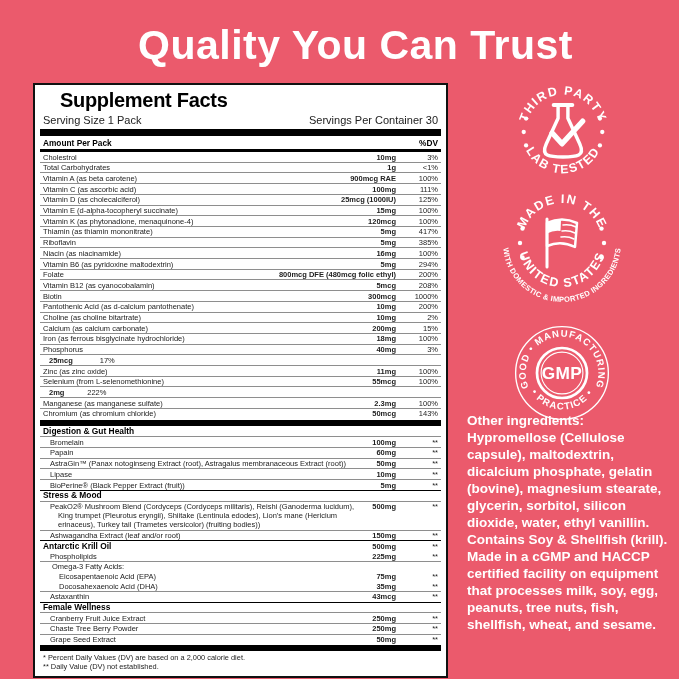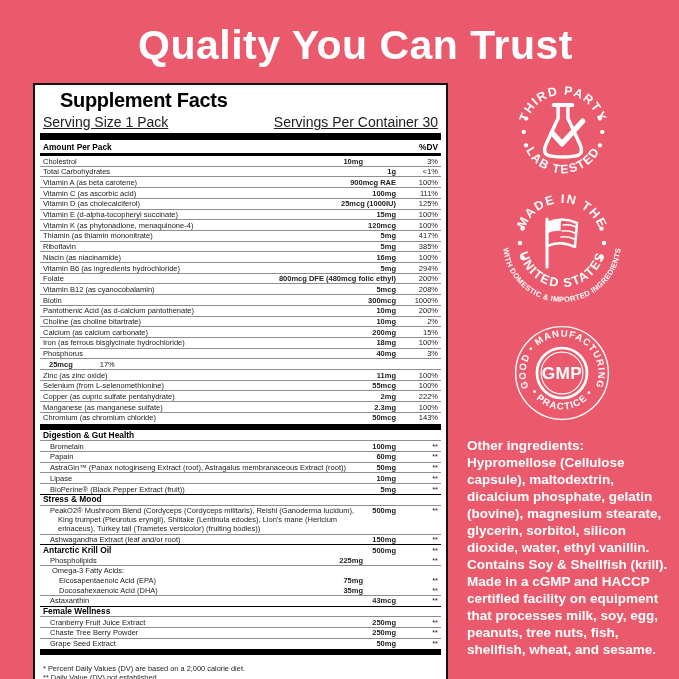--- a/index.html
+++ b/index.html
@@ -11,45 +11,45 @@
   .main-title{
     position:absolute;top:22px;left:0;right:3px;text-align:center;
     color:#fff;font-size:41px;font-weight:600;letter-spacing:.5px;padding-left:35px;
   }
   
   .panel{
     position:absolute;left:33px;top:83px;width:415px;box-sizing:border-box;
     background:#fff;border:2px solid #111;padding:3px 5px 4px;color:#1a1a1a;
   }
   .sf-title{font-size:20px;font-weight:bold;letter-spacing:-.3px;padding:1px 3px 2px;color:#000;margin-left:17px;}
-  .serving-row{display:flex;justify-content:space-between;font-size:14px;padding:0 3px 3px;color:#222;text-decoration:underline;}
+  .serving-row{display:flex;justify-content:space-between;font-size:11px;padding:0 3px 3px;color:#222;}
   .thickbar{height:7px;background:#000;margin:0 0 1px;}
   .colhead{display:flex;justify-content:space-between;font-size:8.3px;font-weight:bold;
     border-bottom:3px solid #000;padding:1px 3px;color:#000;align-items:center;}
   .rows{}
   .lr{display:flex;align-items:flex-start;font-size:7.5px;line-height:9.2px;
       padding:.5px 3px 0;border-top:1px solid #8e8e8e;color:#222;}
-  .lr.nb{border-top:none;gap:33px;}
+  .lr.nb{border-top:none;}
   .lr .nm{flex:1 1 auto;}
   .lr .am{margin-left:6px;white-space:nowrap;text-align:right;font-weight:bold;}
   .lr .dv{flex:0 0 42px;text-align:right;white-space:nowrap;}
   .lr.head{border-top:1.5px solid #000;}
   .lr.head .nm{font-weight:bold;font-size:8.4px;color:#000;}
   .lr.bar{border:none;background:#000;height:6px;padding:0;margin:1px 0;}
   .bar + .head{border-top:none;}
   .lr.sub .nm{padding-left:15px;text-indent:-8px;}
   .lr.grp .nm{padding-left:9px;}
   .lr.sub2 .nm{padding-left:24px;text-indent:-8px;}
-  .footnotes{padding:9px 3px 0;}
+  .footnotes{padding:2px 3px 0;}
   .fn{font-size:7.4px;line-height:8.8px;color:#222;}
   
   .badge{position:absolute;}
   .badge svg text{font-family:"Liberation Sans",sans-serif;font-weight:bold;fill:#fff;}
   .other-ing{
-    position:absolute;left:467px;top:437px;width:203px;
+    position:absolute;left:467px;top:412px;width:203px;
     color:#fff;font-size:13.5px;line-height:17px;font-weight:600;
   }
 </style>
 </head>
 <body>
 
 <div class="main-title">Quality You Can Trust</div>
 
 <div class="panel">
   <div class="sf-title">Supplement Facts</div>
@@ -118,21 +118,21 @@
         <span class="dv">385%</span>
       </div>
 
       <div class="lr row">
         <span class="nm">Niacin (as niacinamide)</span>
         <span class="am">16mg</span>
         <span class="dv">100%</span>
       </div>
 
       <div class="lr row">
-        <span class="nm">Vitamin B6 (as ingredients hydrochloride)</span>
+        <span class="nm">Vitamin B6 (as pyridoxine maltodextrin)</span>
         <span class="am">5mg</span>
         <span class="dv">294%</span>
       </div>
 
       <div class="lr row">
         <span class="nm">Folate</span>
         <span class="am">800mcg DFE (480mcg folic ethyl)</span>
         <span class="dv">200%</span>
       </div>
 
@@ -189,21 +189,20 @@
         <span class="dv">100%</span>
       </div>
 
       <div class="lr row">
         <span class="nm">Selenium (from L-selenomethionine)</span>
         <span class="am">55mcg</span>
         <span class="dv">100%</span>
       </div>
 
       <div class="lr row">
-        <span class="nm">Copper (as cupric sulfate pentahydrate)</span>
         <span class="am">2mg</span>
         <span class="dv">222%</span>
       </div>
 
       <div class="lr row">
         <span class="nm">Manganese (as manganese sulfate)</span>
         <span class="am">2.3mg</span>
         <span class="dv">100%</span>
       </div>
 

